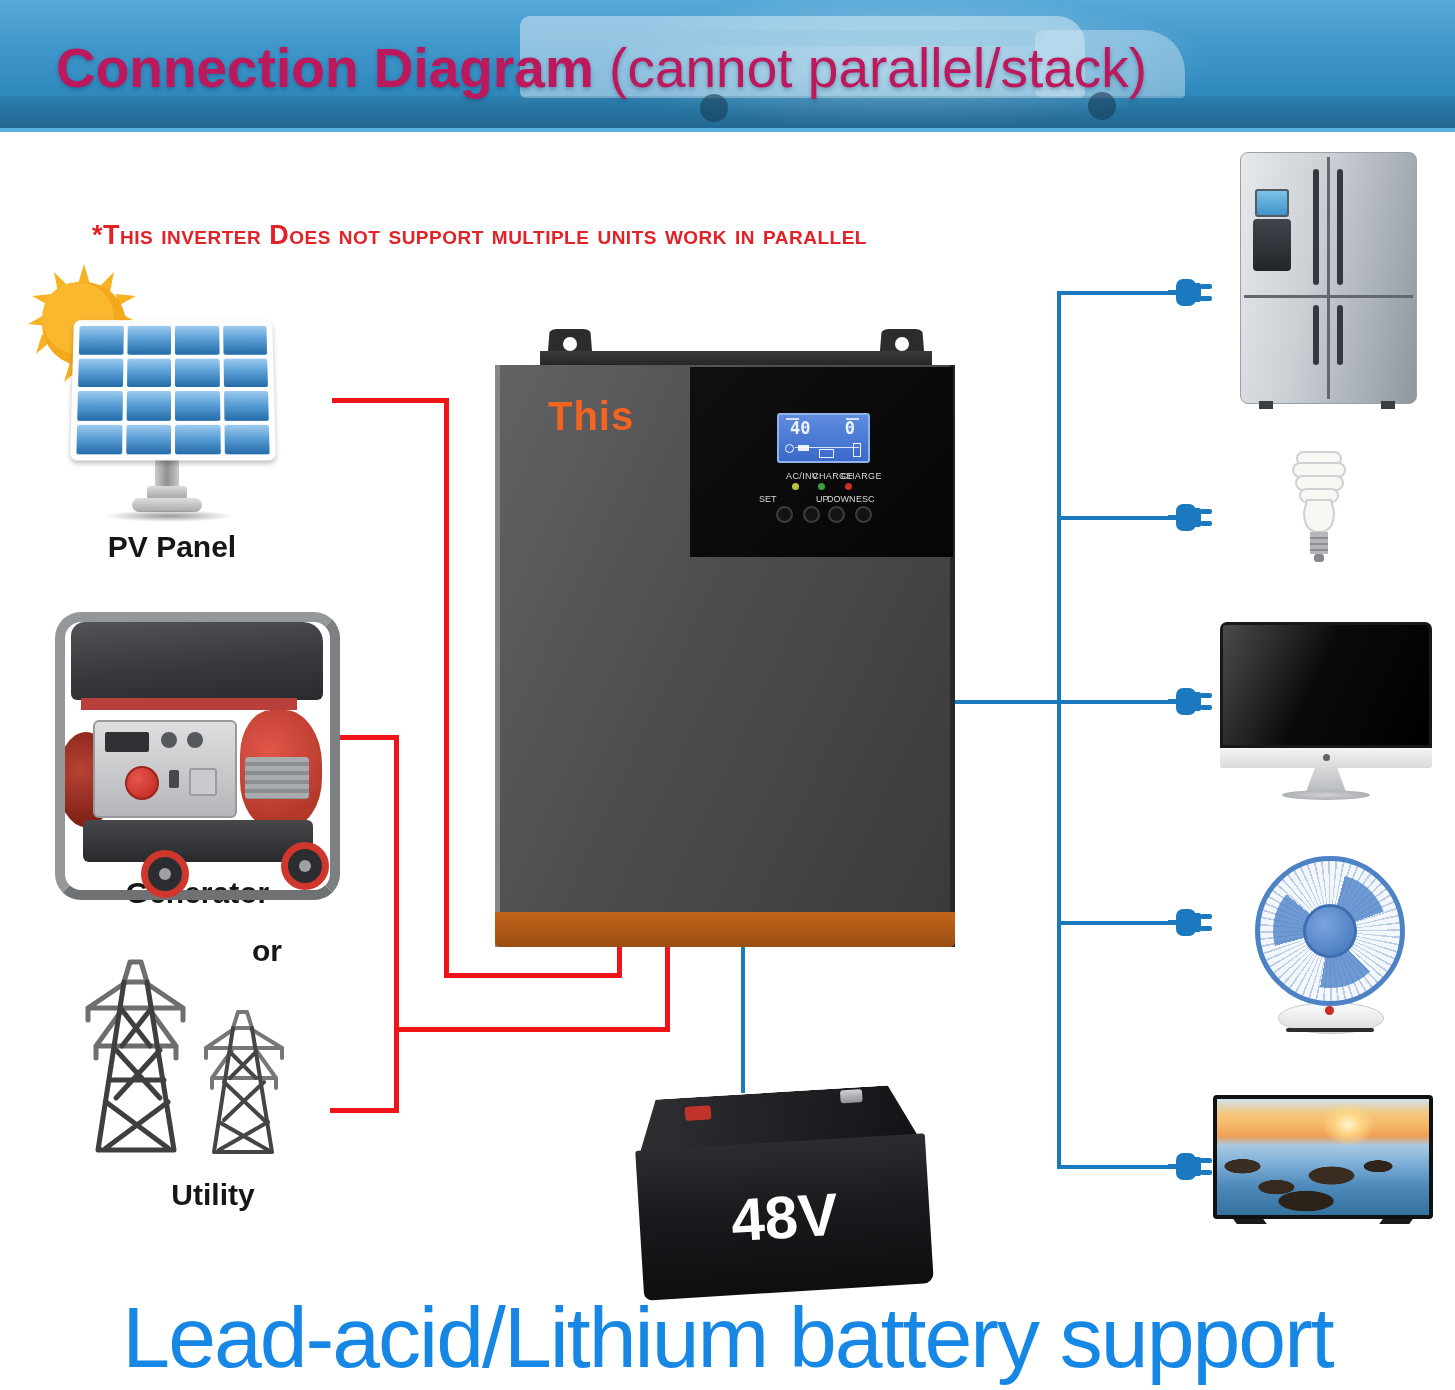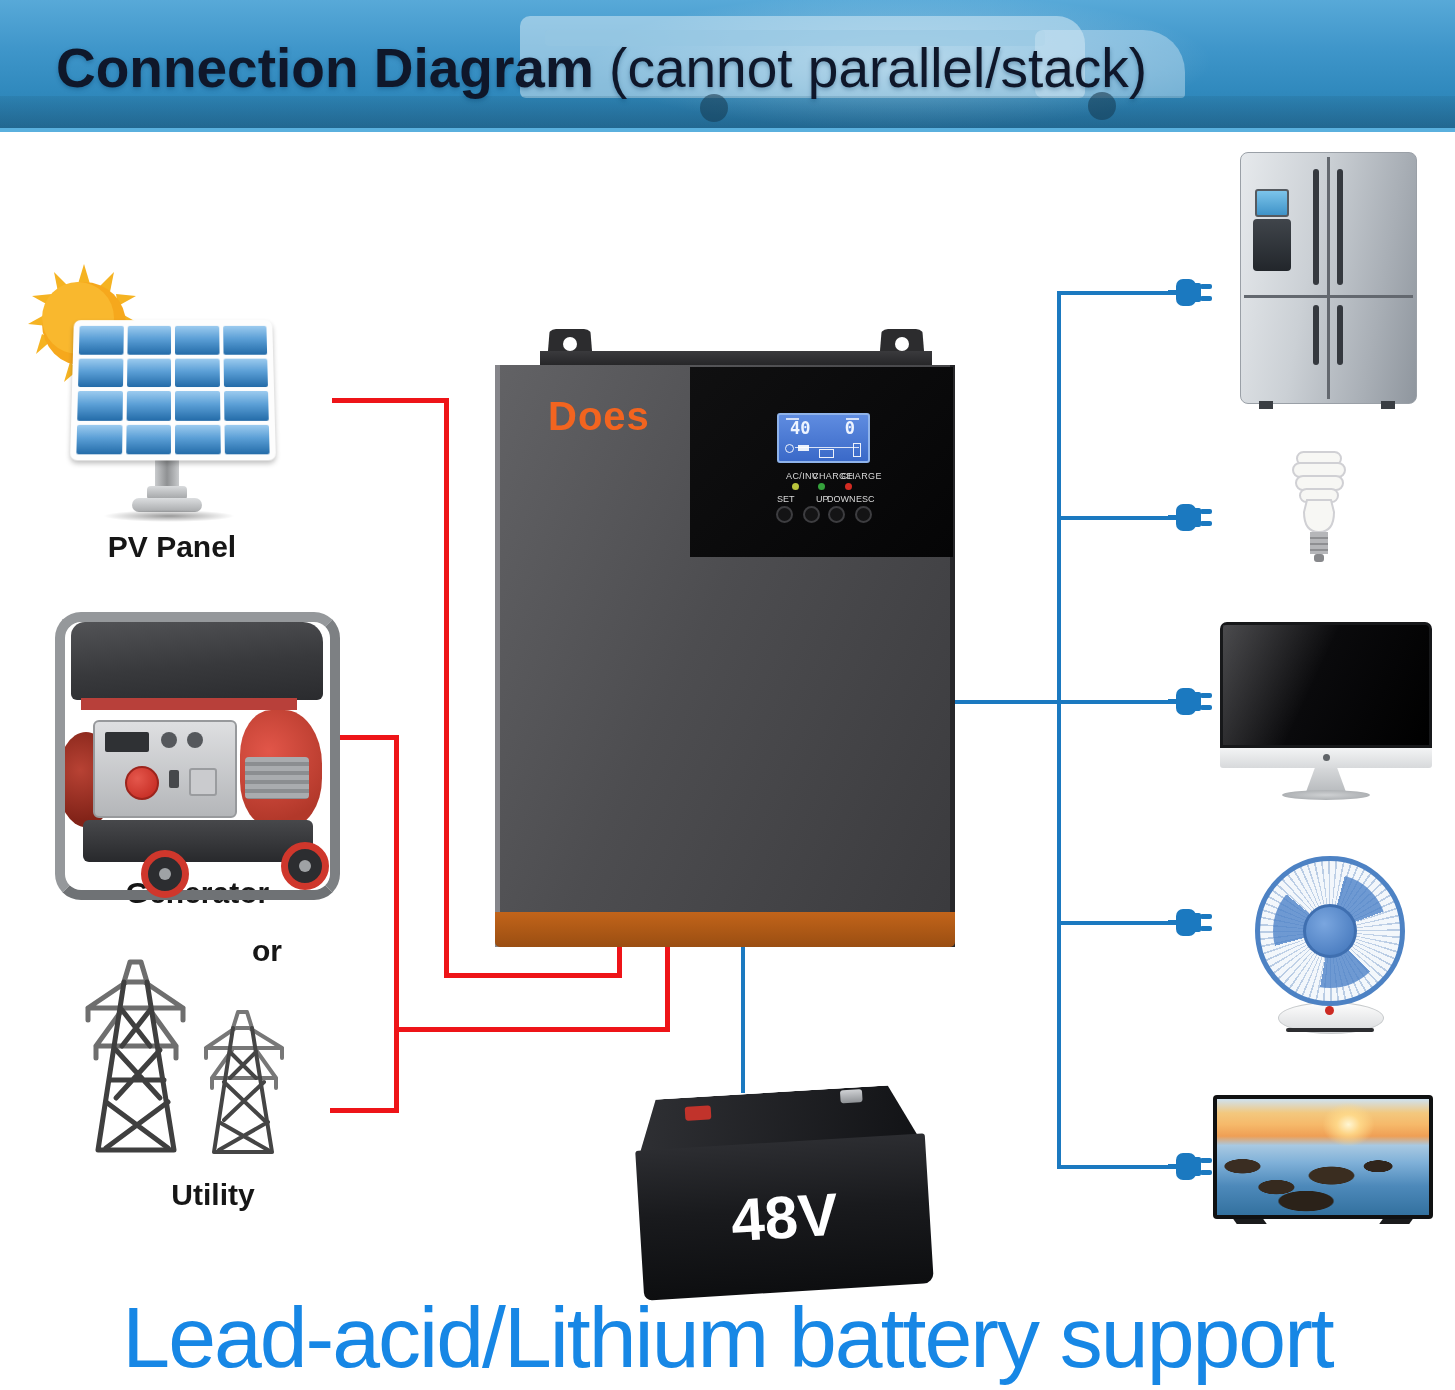--- a/index.html
+++ b/index.html
@@ -14,21 +14,21 @@
       linear-gradient(180deg,#58a9d8 0%,#3f96ca 38%,#3089bd 72%,#2b7cae 100%);
     border-bottom:4px solid #5ab0de;}
   #banner::after{content:"";position:absolute;left:0;top:96px;width:100%;height:32px;
     background:linear-gradient(rgba(30,95,125,.18),rgba(22,75,105,.42));}
   .truck-body{left:520px;top:16px;width:565px;height:82px;background:rgba(224,239,248,.5);
     border-radius:10px 28px 6px 6px;}
   .truck-window{left:545px;top:30px;width:500px;height:16px;background:rgba(150,198,226,.55);border-radius:4px;}
   .truck-cab{left:1035px;top:30px;width:150px;height:68px;background:rgba(208,231,244,.45);
     border-radius:8px 42px 4px 8px;}
   .truck-wheel{width:28px;height:28px;border-radius:50%;background:rgba(18,48,68,.55);}
-  #banner-title{left:56px;top:36px;color:#0f172a;font-size:55px;white-space:nowrap;
+  #banner-title{left:56px;top:36px;color:#be185d;font-size:55px;white-space:nowrap;
     text-shadow:0 2px 4px rgba(0,55,95,.35);}
   #banner-title .b{font-weight:700;}
   #banner-title .r{font-weight:400;}
 
   
   #warning{left:92px;top:220px;color:#e32227;font-weight:700;font-size:27px;
     font-variant:small-caps;letter-spacing:.5px;white-space:nowrap;}
 
   
   .cap{font-weight:700;color:#161616;font-size:30px;text-align:center;}
@@ -199,20 +199,21 @@
 
   <div id="banner" class="abs">
     <div class="abs truck-body"></div>
     <div class="abs truck-window"></div>
     <div class="abs truck-cab"></div>
     <div class="abs truck-wheel" style="left:700px;top:94px;"></div>
     <div class="abs truck-wheel" style="left:1088px;top:92px;"></div>
   </div>
   <div id="banner-title" class="abs"><span class="b">Connection Diagram</span><span class="r"> (cannot parallel/stack)</span></div>
 
+  <div id="warning" class="abs">*This inverter Does not support multiple units work in parallel</div>
 
   <svg class="abs" style="left:28px;top:262px;z-index:1;" width="112" height="126" viewBox="0 0 112 126">
     <g fill="#f5b322">
       <polygon points="56,2 62,22 50,22"></polygon>
         <polygon points="86,10 82,30 72,24"></polygon>
       <polygon points="108,34 90,44 88,32"></polygon>
         <polygon points="112,62 92,64 94,52"></polygon>
       <polygon points="104,92 88,78 98,72"></polygon>
         <polygon points="26,10 30,30 40,24"></polygon>
       <polygon points="4,34 22,44 24,32"></polygon>
@@ -359,21 +360,21 @@
         <rect x="25" y="12" width="8" height="19" rx="2"></rect>
         <rect x="32" y="13" width="12" height="5" rx="2"></rect>
         <rect x="32" y="25" width="12" height="5" rx="2"></rect>
       </g>
     </svg>
 
   <div class="abs ear" style="left:547px;top:329px;"></div>
   <div class="abs ear" style="left:879px;top:329px;"></div>
   <div class="abs bracket-bar"></div>
   <div id="inv-body" class="abs"></div>
-  <div id="brand" class="abs">Does</div>
+  <div id="brand" class="abs">This</div>
   <div id="ctrl-panel" class="abs"></div>
 
   <div id="lcd" class="abs">
     <div class="lcd-bar" style="left:7px;"></div>
     <div class="lcd-bar" style="right:9px;"></div>
     <div class="lcd-val" style="left:11px;">40</div>
     <div class="lcd-val" style="right:13px;">0</div>
     <div class="lcd-dot"></div>
     <div class="lcd-box1"></div>
     <div class="lcd-line"></div>
@@ -381,21 +382,21 @@
     <div class="lcd-plug"></div>
   </div>
 
   <div class="led-label abs" style="left:786px;top:471px;">AC/INV</div>
   <div class="led-label abs" style="left:812px;top:471px;">CHARGE</div>
   <div class="led-label abs" style="left:841px;top:471px;">CHARGE</div>
   <div class="led abs" style="left:792px;top:483px;background:#b9c43c;"></div>
   <div class="led abs" style="left:818px;top:483px;background:#35a23c;"></div>
   <div class="led abs" style="left:845px;top:483px;background:#d22b22;"></div>
 
-  <div class="btn-label abs" style="left:777px;top:494px;">SET</div>
+  <div class="btn-label abs" style="left:759px;top:494px;">SET</div>
   <div class="btn-label abs" style="left:806px;top:494px;padding-left:10px;">UP</div>
   <div class="btn-label abs" style="left:827px;top:494px;">DOWN</div>
   <div class="btn-label abs" style="left:856px;top:494px;">ESC</div>
   <div class="btn abs" style="left:776px;top:506px;"></div>
   <div class="btn abs" style="left:803px;top:506px;"></div>
   <div class="btn abs" style="left:828px;top:506px;"></div>
   <div class="btn abs" style="left:855px;top:506px;"></div>
 
   <div id="band-bottom" class="abs"></div>
 

